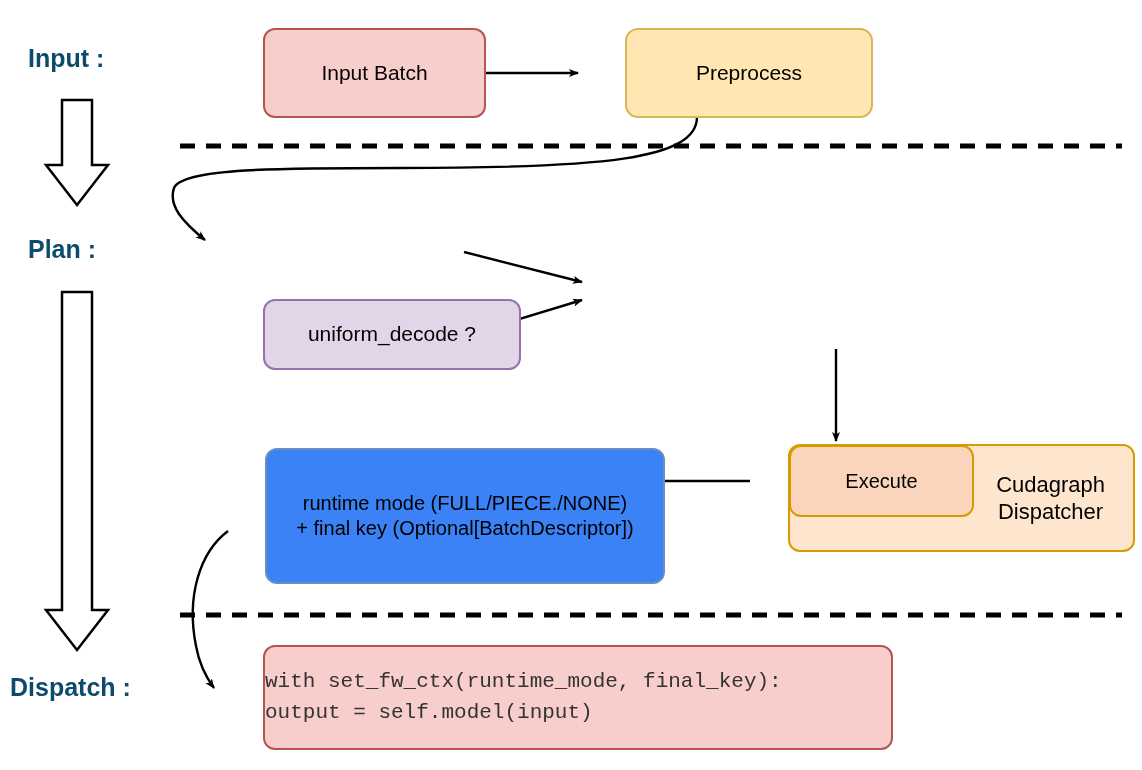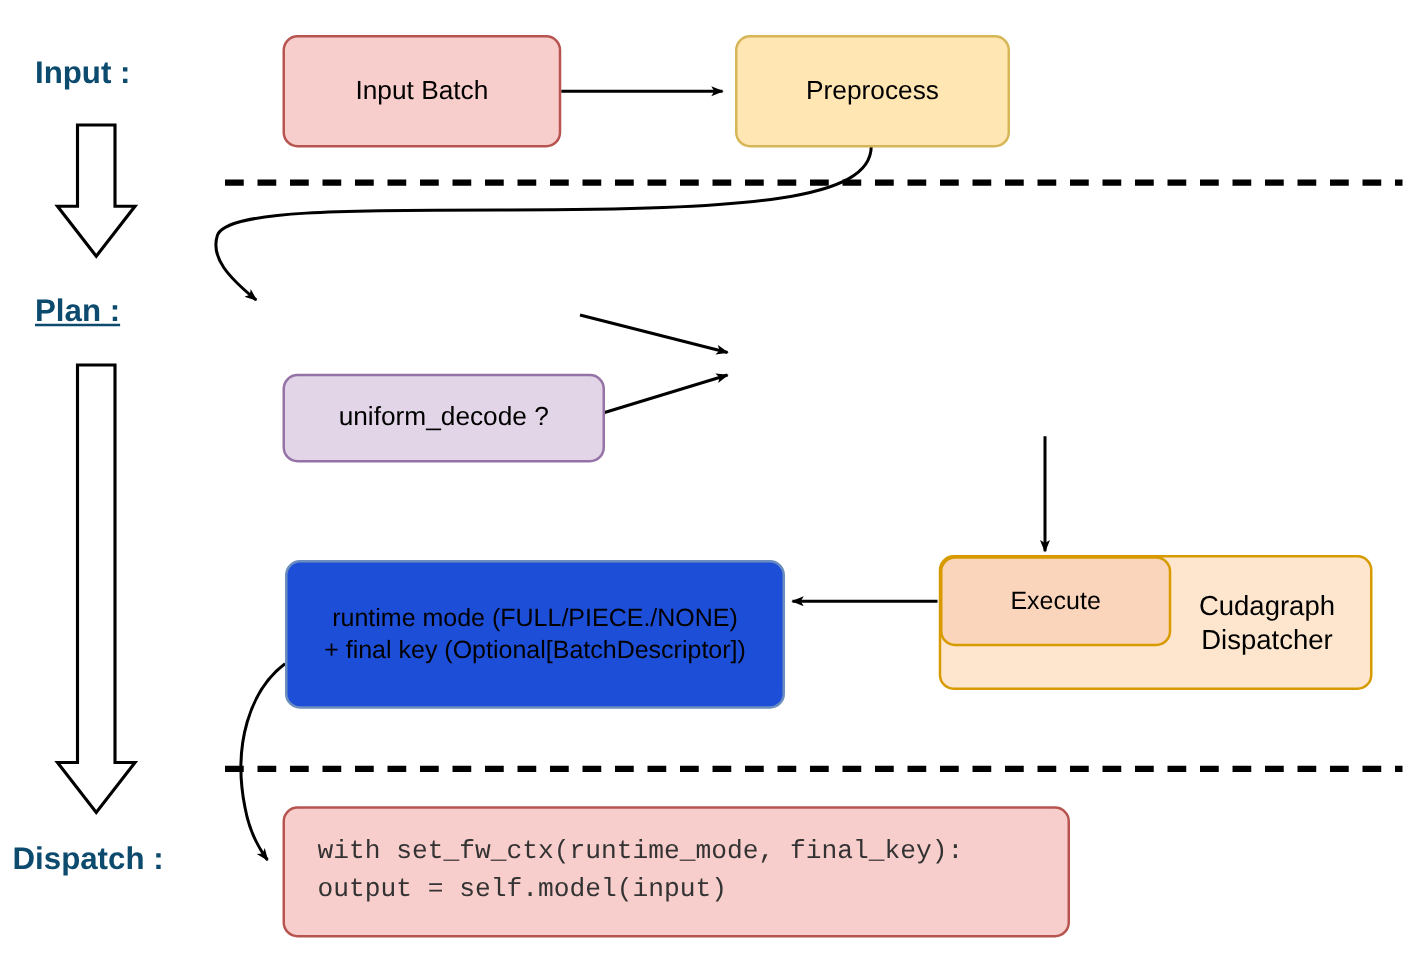--- a/index.html
+++ b/index.html
@@ -22,55 +22,56 @@
     border-width: 2px;
     border-style: solid;
     display: flex;
     align-items: center;
     justify-content: center;
     text-align: center;
     color: #000000;
     font-family: "Liberation Sans", sans-serif;
     line-height: 1.25;
     white-space: pre-line;
+    margin-left: 37px;
   }
   .stage-label {
     position: absolute;
     font-family: "Liberation Sans", sans-serif;
     font-weight: bold;
     font-size: 25px;
     color: #0c4a6e;
     white-space: nowrap;
   }
   .code-node {
     font-family: "Liberation Mono", monospace;
     font-size: 21px;
     text-align: left;
     justify-content: flex-start;
-    padding-left: 26px;
+    padding-left: 0;
     letter-spacing: 0px;
     line-height: 1.45;
     color: #333333;
   }
   svg.overlay {
     position: absolute;
     left: 0;
     top: 0;
     width: 1142px;
     height: 770px;
     pointer-events: none;
   }
 </style>
 </head>
 <body>
 
 <div id="canvas">
 
   <div class="stage-label" style="left:28px; top:44px;">Input :</div>
-  <div class="stage-label" style="left:28px; top:235px;text-decoration:underline;">Plan :</div>
+  <div class="stage-label" style="left:28px; top:235px;">Plan :</div>
   <div class="stage-label" style="left:10px; top:673px;">Dispatch :</div>
 
   <svg class="overlay" viewBox="0 0 1142 770">
     <defs>
       <marker id="ah" markerWidth="12" markerHeight="12" refX="9" refY="4" orient="auto" markerUnits="userSpaceOnUse">
         <path d="M0,0 L10,4 L0,8 L2.4,4 Z" fill="#000000"></path>
       </marker>
     </defs>
 
     <path d="M62,100 L92,100 L92,165 L108,165 L77,205 L46,165 L62,165 Z" fill="#ffffff" stroke="#000000" stroke-width="2.5" stroke-linejoin="miter"></path>
@@ -93,37 +94,37 @@
     <line x1="836" y1="349" x2="836" y2="441" stroke="#000000" stroke-width="2.4" marker-end="url(#ah)"></line>
 
     <line x1="750" y1="481" x2="634" y2="481" stroke="#000000" stroke-width="2.4" marker-end="url(#ah)"></line>
 
     <path d="M228,531 C200,552 186,596 196,646 C200,668 208,680 214,688" fill="none" stroke="#000000" stroke-width="2.4" marker-end="url(#ah)"></path>
   </svg>
 
   <div class="node" style="left:226px; top:28px; width:223px; height:90px; font-size:21px;
               background:#f8cecc; border-color:#b85450;">Input Batch</div>
 
-  <div class="node" style="left:588px; top:28px; width:220px; height:90px; font-size:21px;
-              background:#ffe6b3; border-color:#d6b656;">Preprocess</div>
+  <div class="node" style="left:588px; top:28px; width:248px; height:90px; font-size:21px;
+              background:#ffe6b3; border-color:#d6b656;border-radius:13px;">Preprocess</div>
 
 
   <div class="node" style="left:226px; top:299px; width:258px; height:71px; font-size:21px;
               background:#e1d5e7; border-color:#9673a6;">uniform_decode ?</div>
 
 
   <div class="node" style="left:751px; top:444px; width:347px; height:108px; font-size:22px;
               background:#fde6cd; border-color:#d79b00;
               align-items:center; justify-content:flex-end; padding-right:28px;">Cudagraph
 Dispatcher</div>
 
   <div class="node" style="left:752px; top:445px; width:185px; height:72px; font-size:20px;
               background:#fbd5bb; border-color:#d79b00;">Execute</div>
 
-  <div class="node" style="left:228px; top:448px; width:400px; height:119px; font-size:20px;
-              background:#1d4ed8; border-color:#6c8ebf;">runtime mode (FULL/PIECE./NONE)
+  <div class="node" style="left:228px; top:448px; width:400px; height:136px; font-size:20px;
+              background:#3b82f6; border-color:#6c8ebf;">runtime mode (FULL/PIECE./NONE)
 + final key (Optional[BatchDescriptor])</div>
 
   <div class="node code-node" style="left:226px; top:645px; width:630px; height:105px;
               background:#f8cecc; border-color:#b85450;">with set_fw_ctx(runtime_mode, final_key):
     output = self.model(input)</div>
 
 </div>
 
 </body></html>

